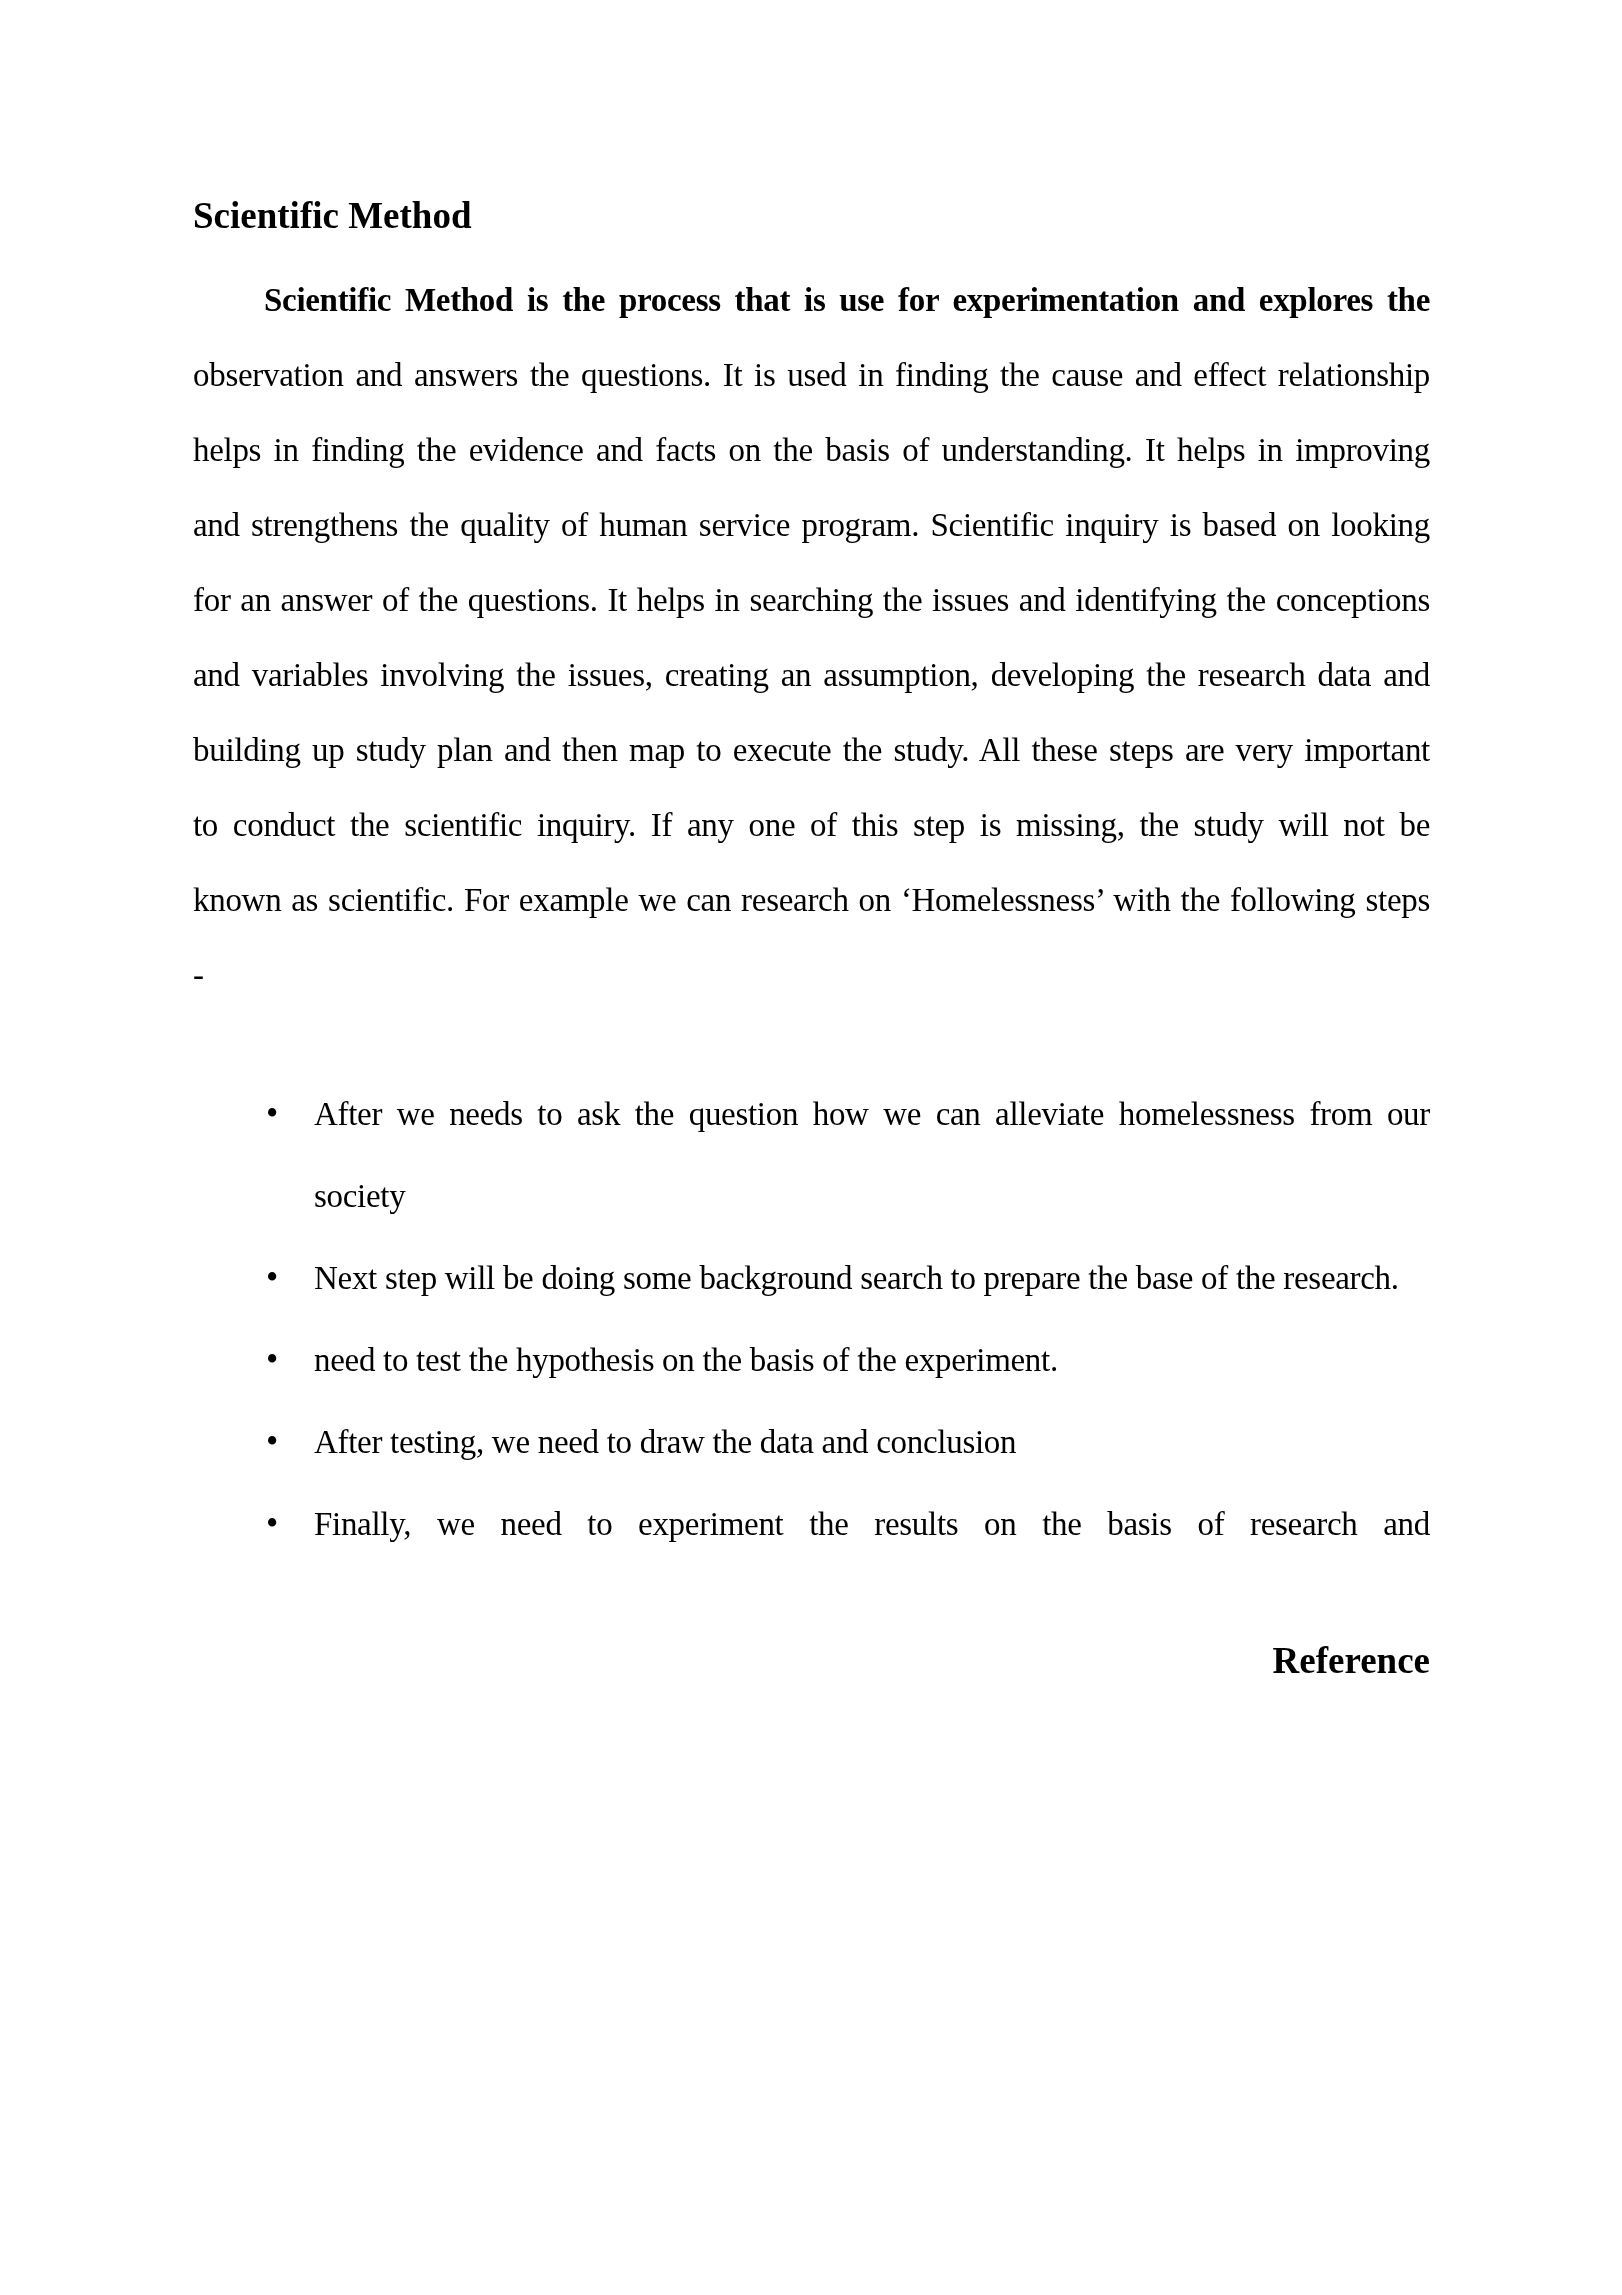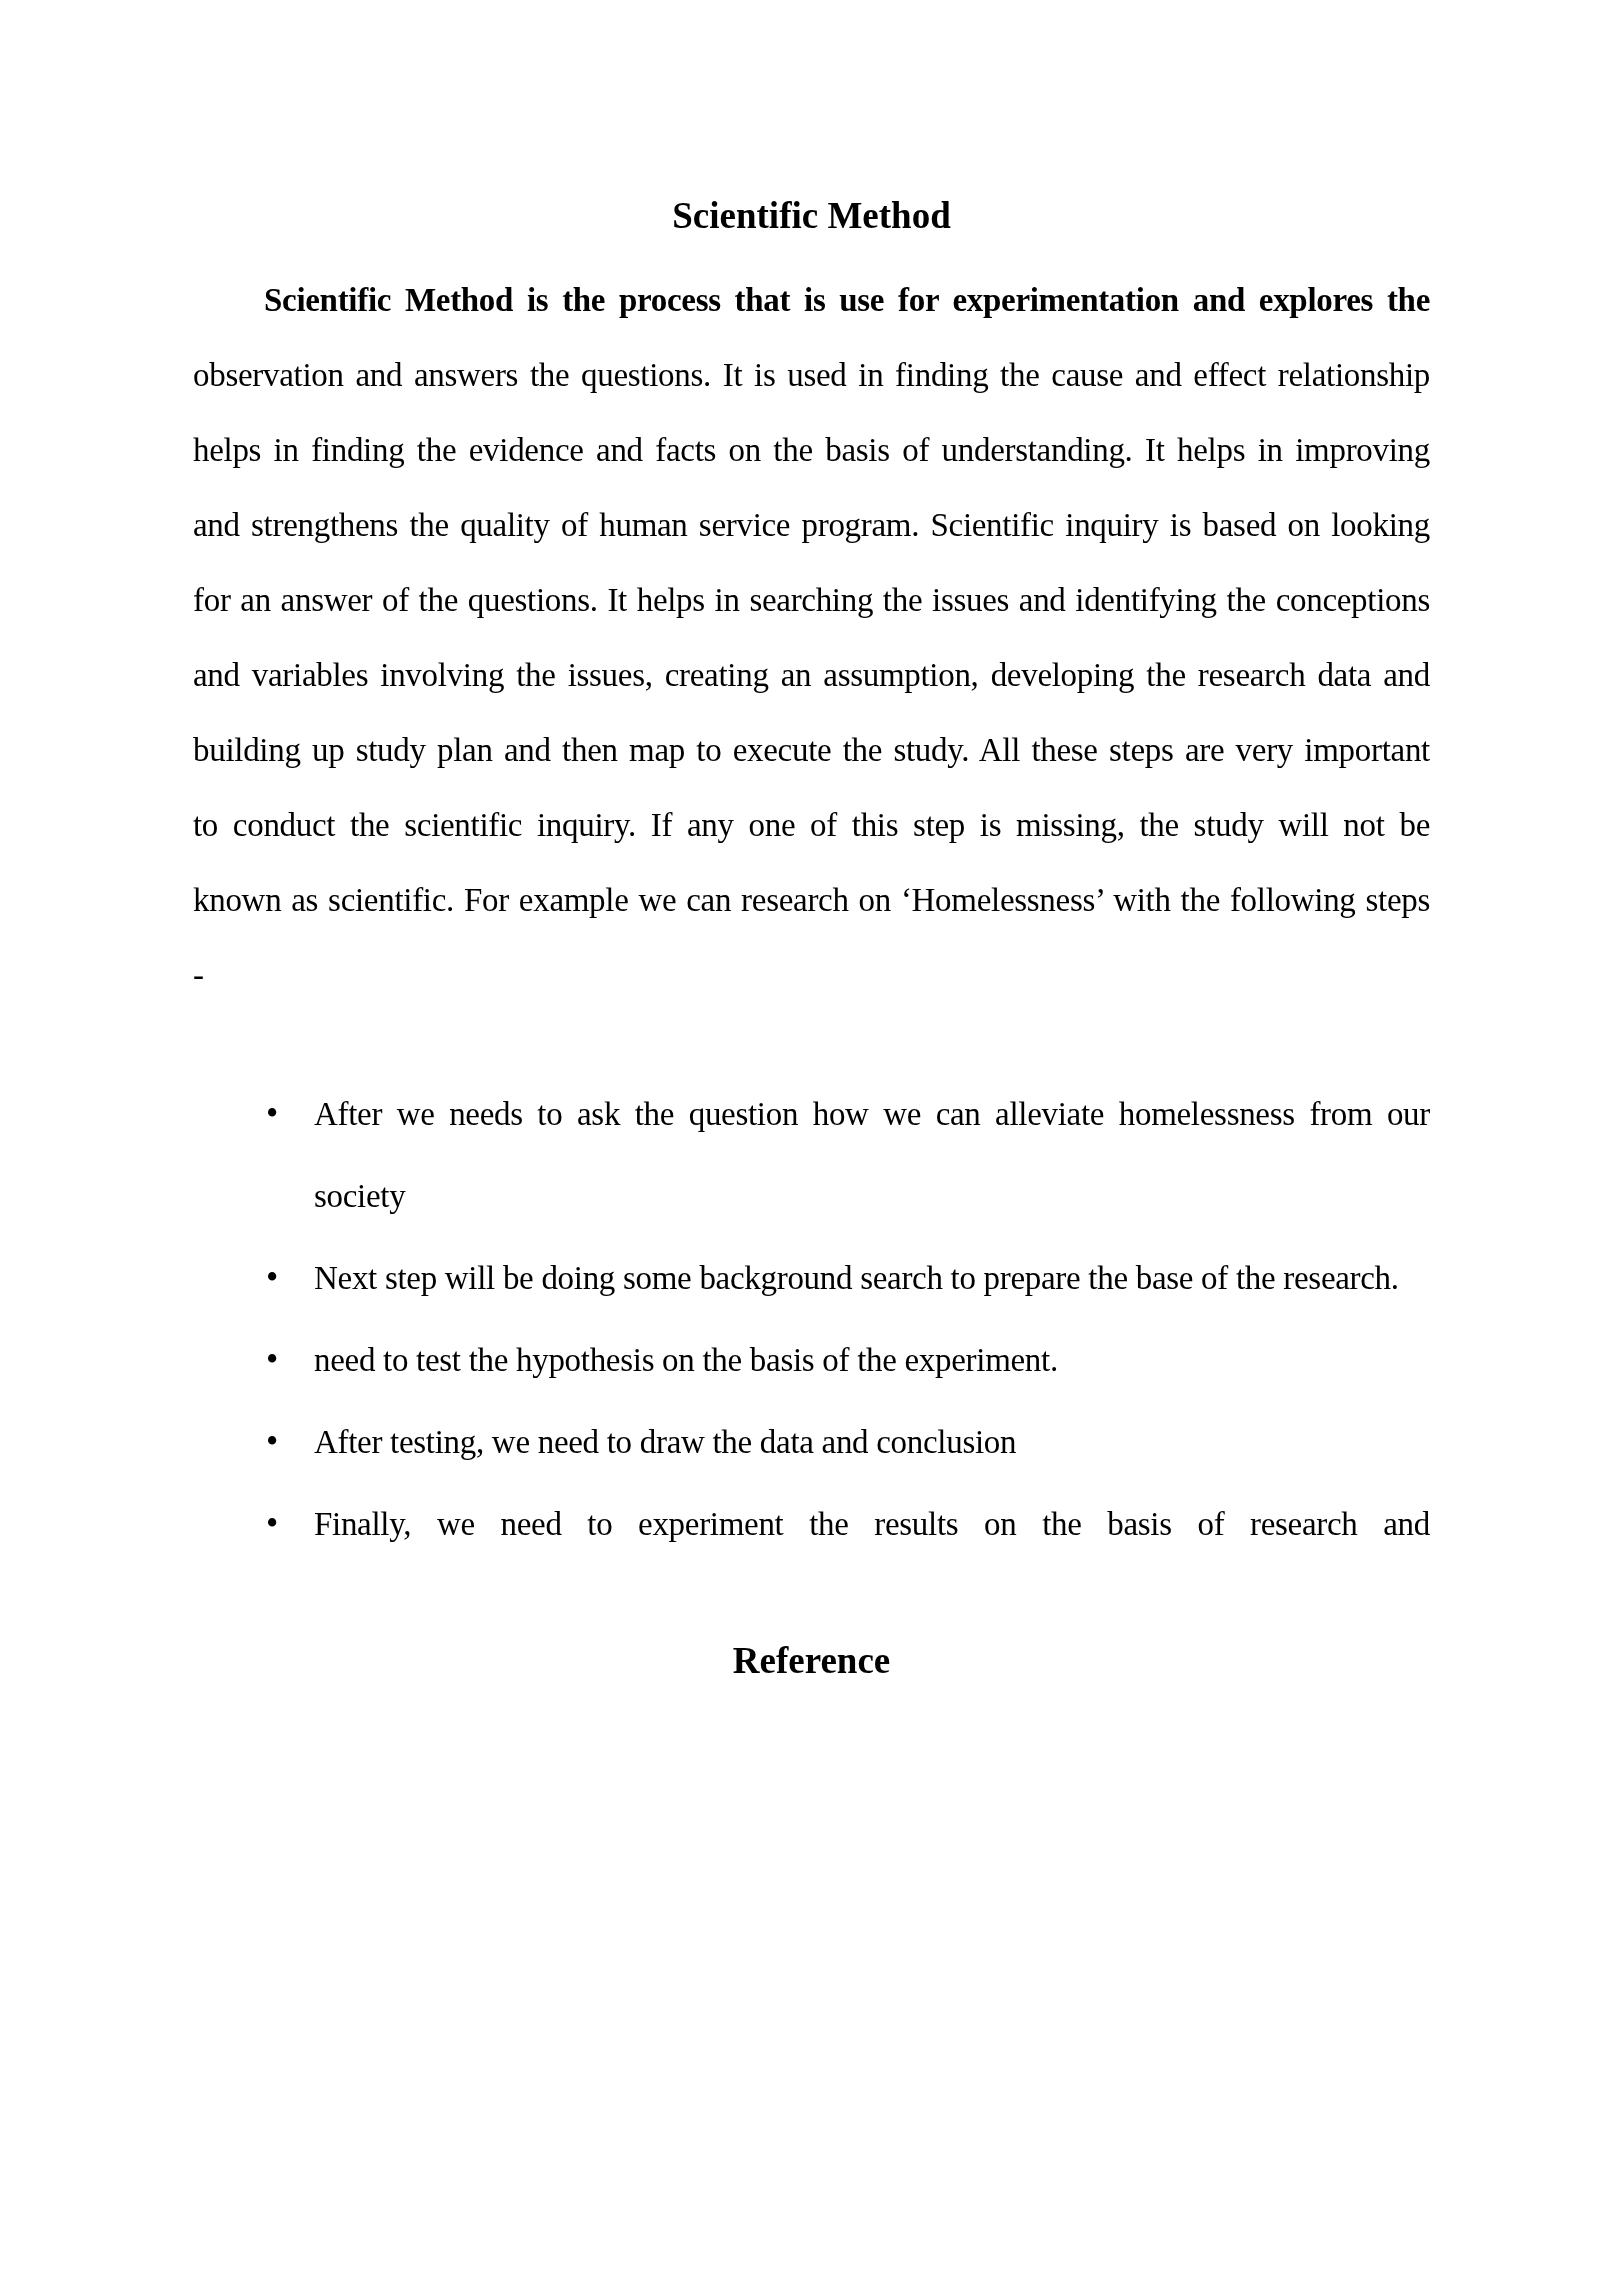--- a/index.html
+++ b/index.html
@@ -17,21 +17,21 @@
     overflow: hidden;
   }
   .content {
     padding: 196px 193px 0 193px; 
   }
   .title {
     margin: 0;
     font-size: 37px;
     font-weight: 700;
     line-height: 39px;
-    text-align: center;
+    text-align: left;
   }
   .para {
     margin-top: 27.5px;
     font-size: 33px;
   }
   .pline {
     height: 75px;
     line-height: 75px;
     text-align: justify;
     letter-spacing: -0.3px;
@@ -65,21 +65,21 @@
     line-height: 82px;
     text-align: justify;
     letter-spacing: -0.3px;
     white-space: nowrap;
   }
   .ref {
     margin: 76px 0 0 0;
     font-size: 37px;
     font-weight: 700;
     line-height: 39px;
-    text-align: center;
+    text-align: right;
   }
 </style>
 </head>
 <body>
 
 <div class="page">
   <div class="content">
     <h1 class="title">Scientific Method</h1>
 
     <div class="para">

